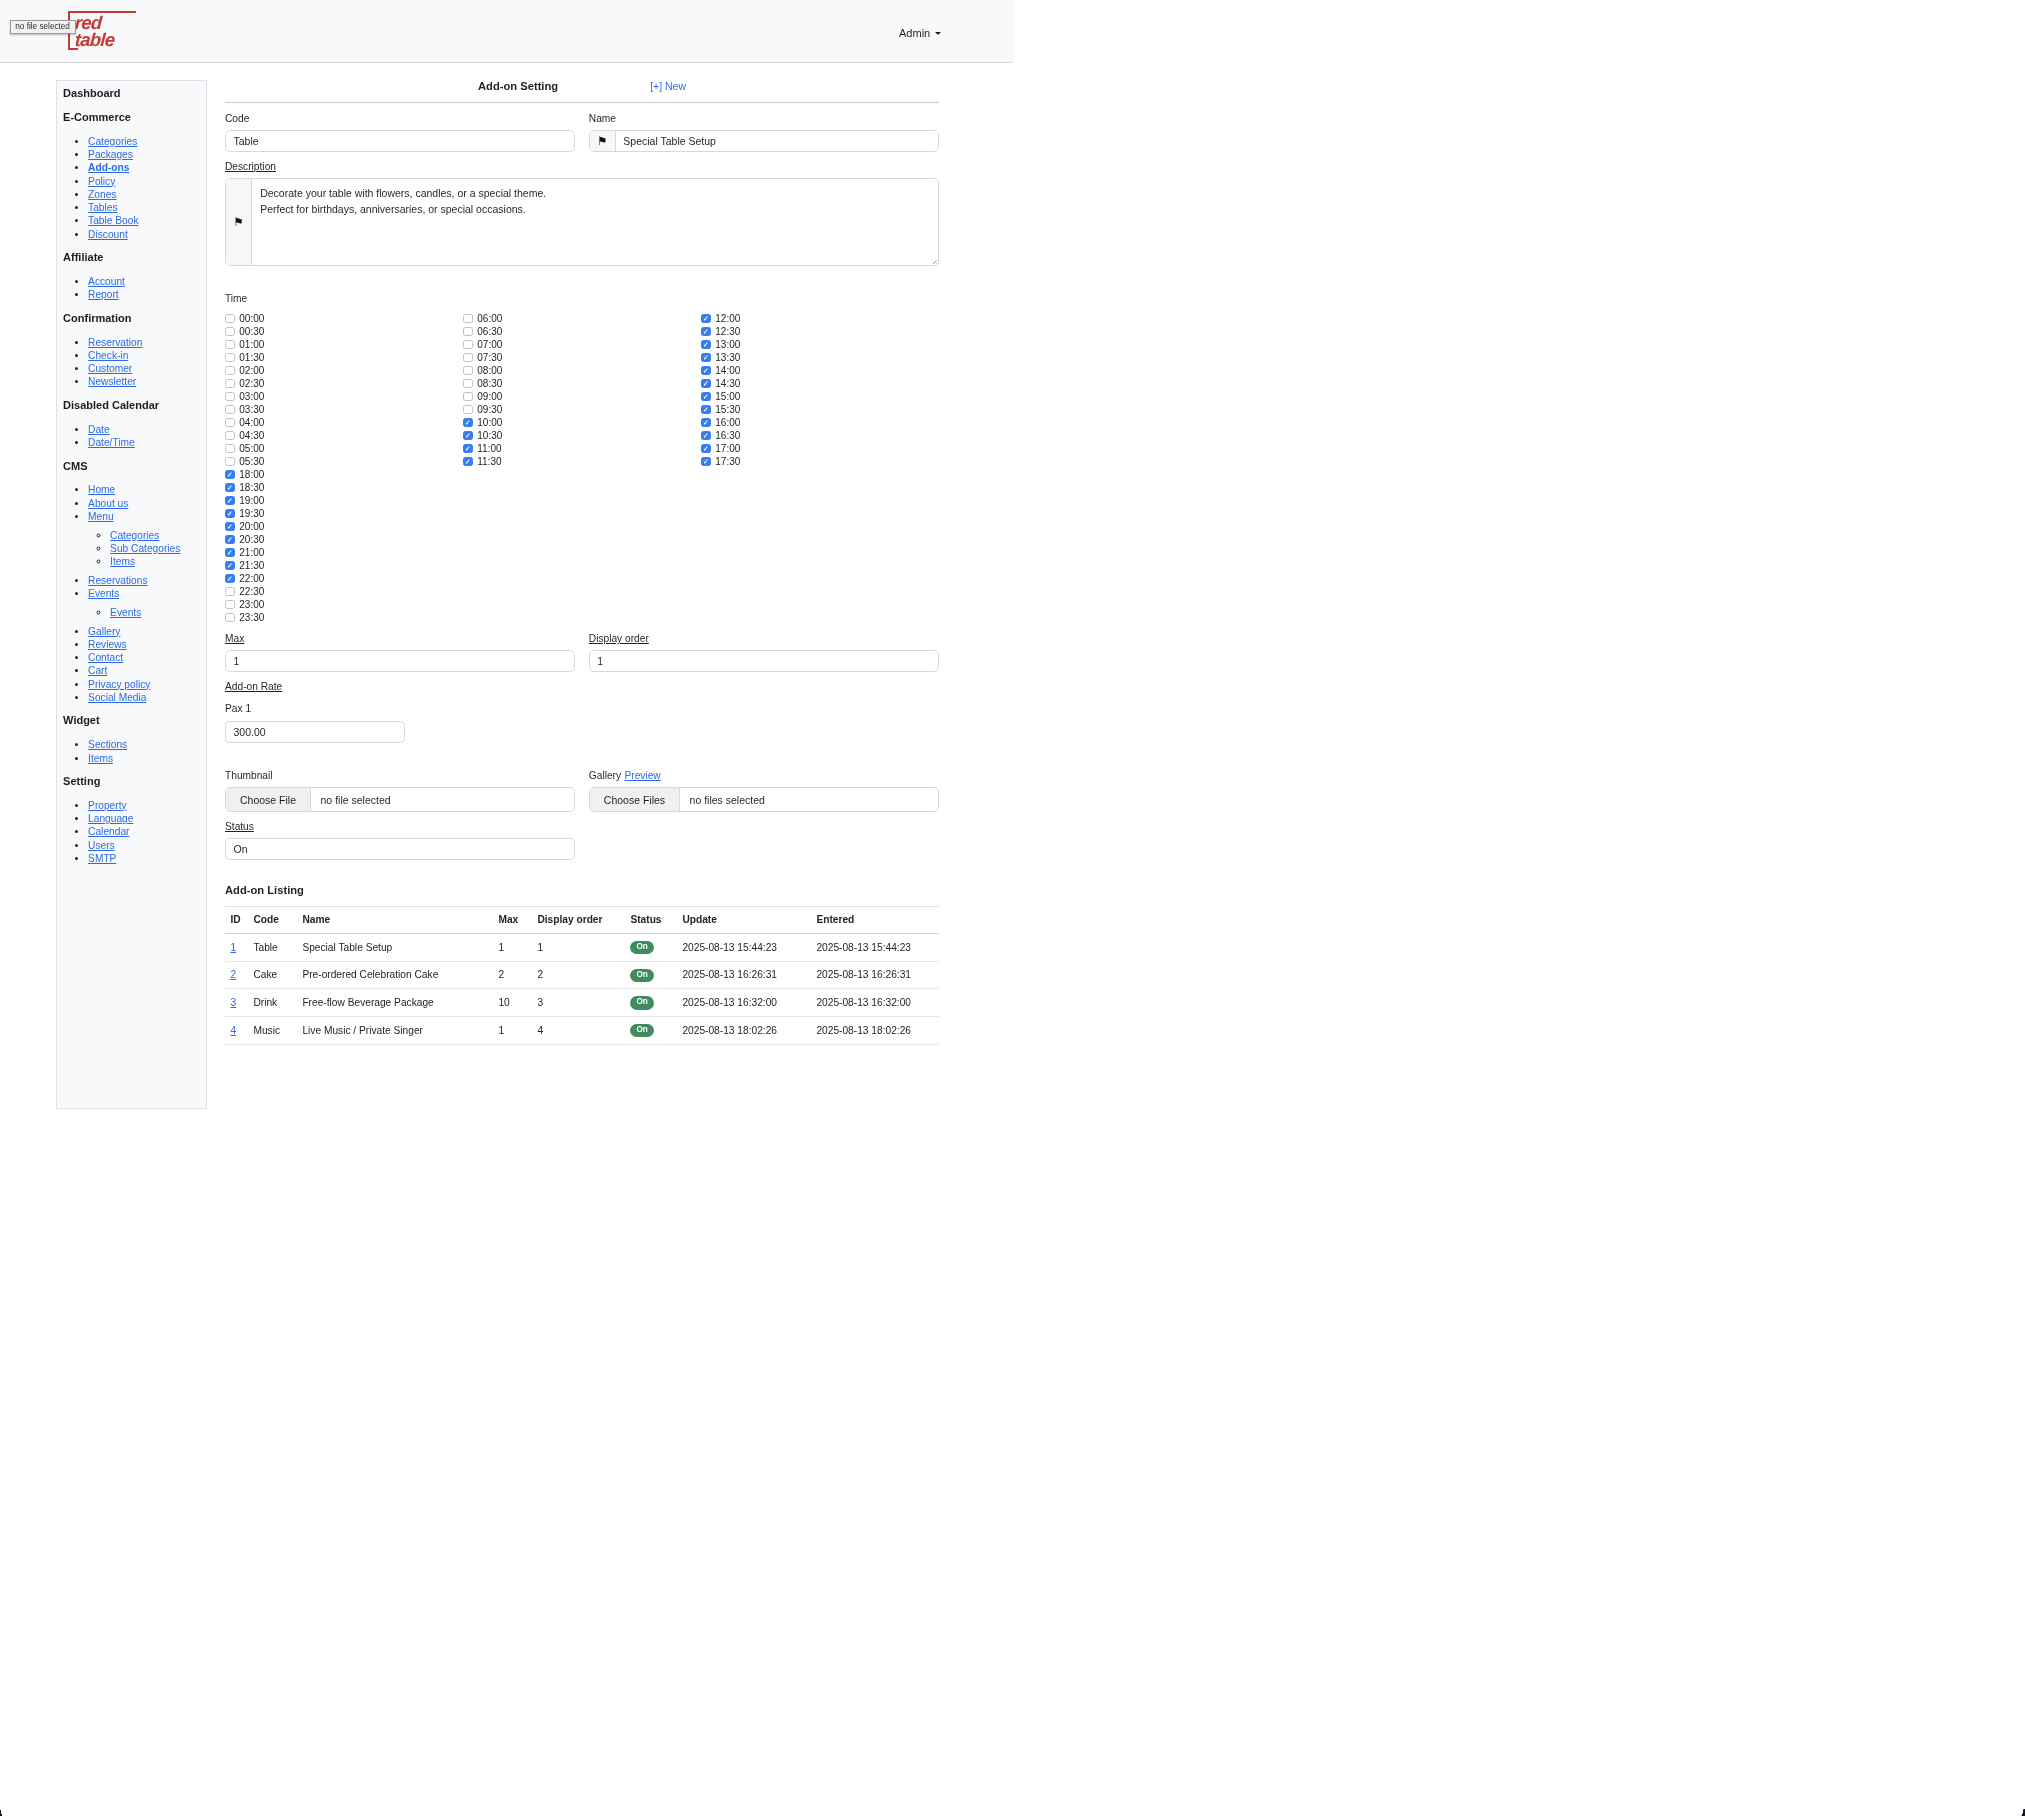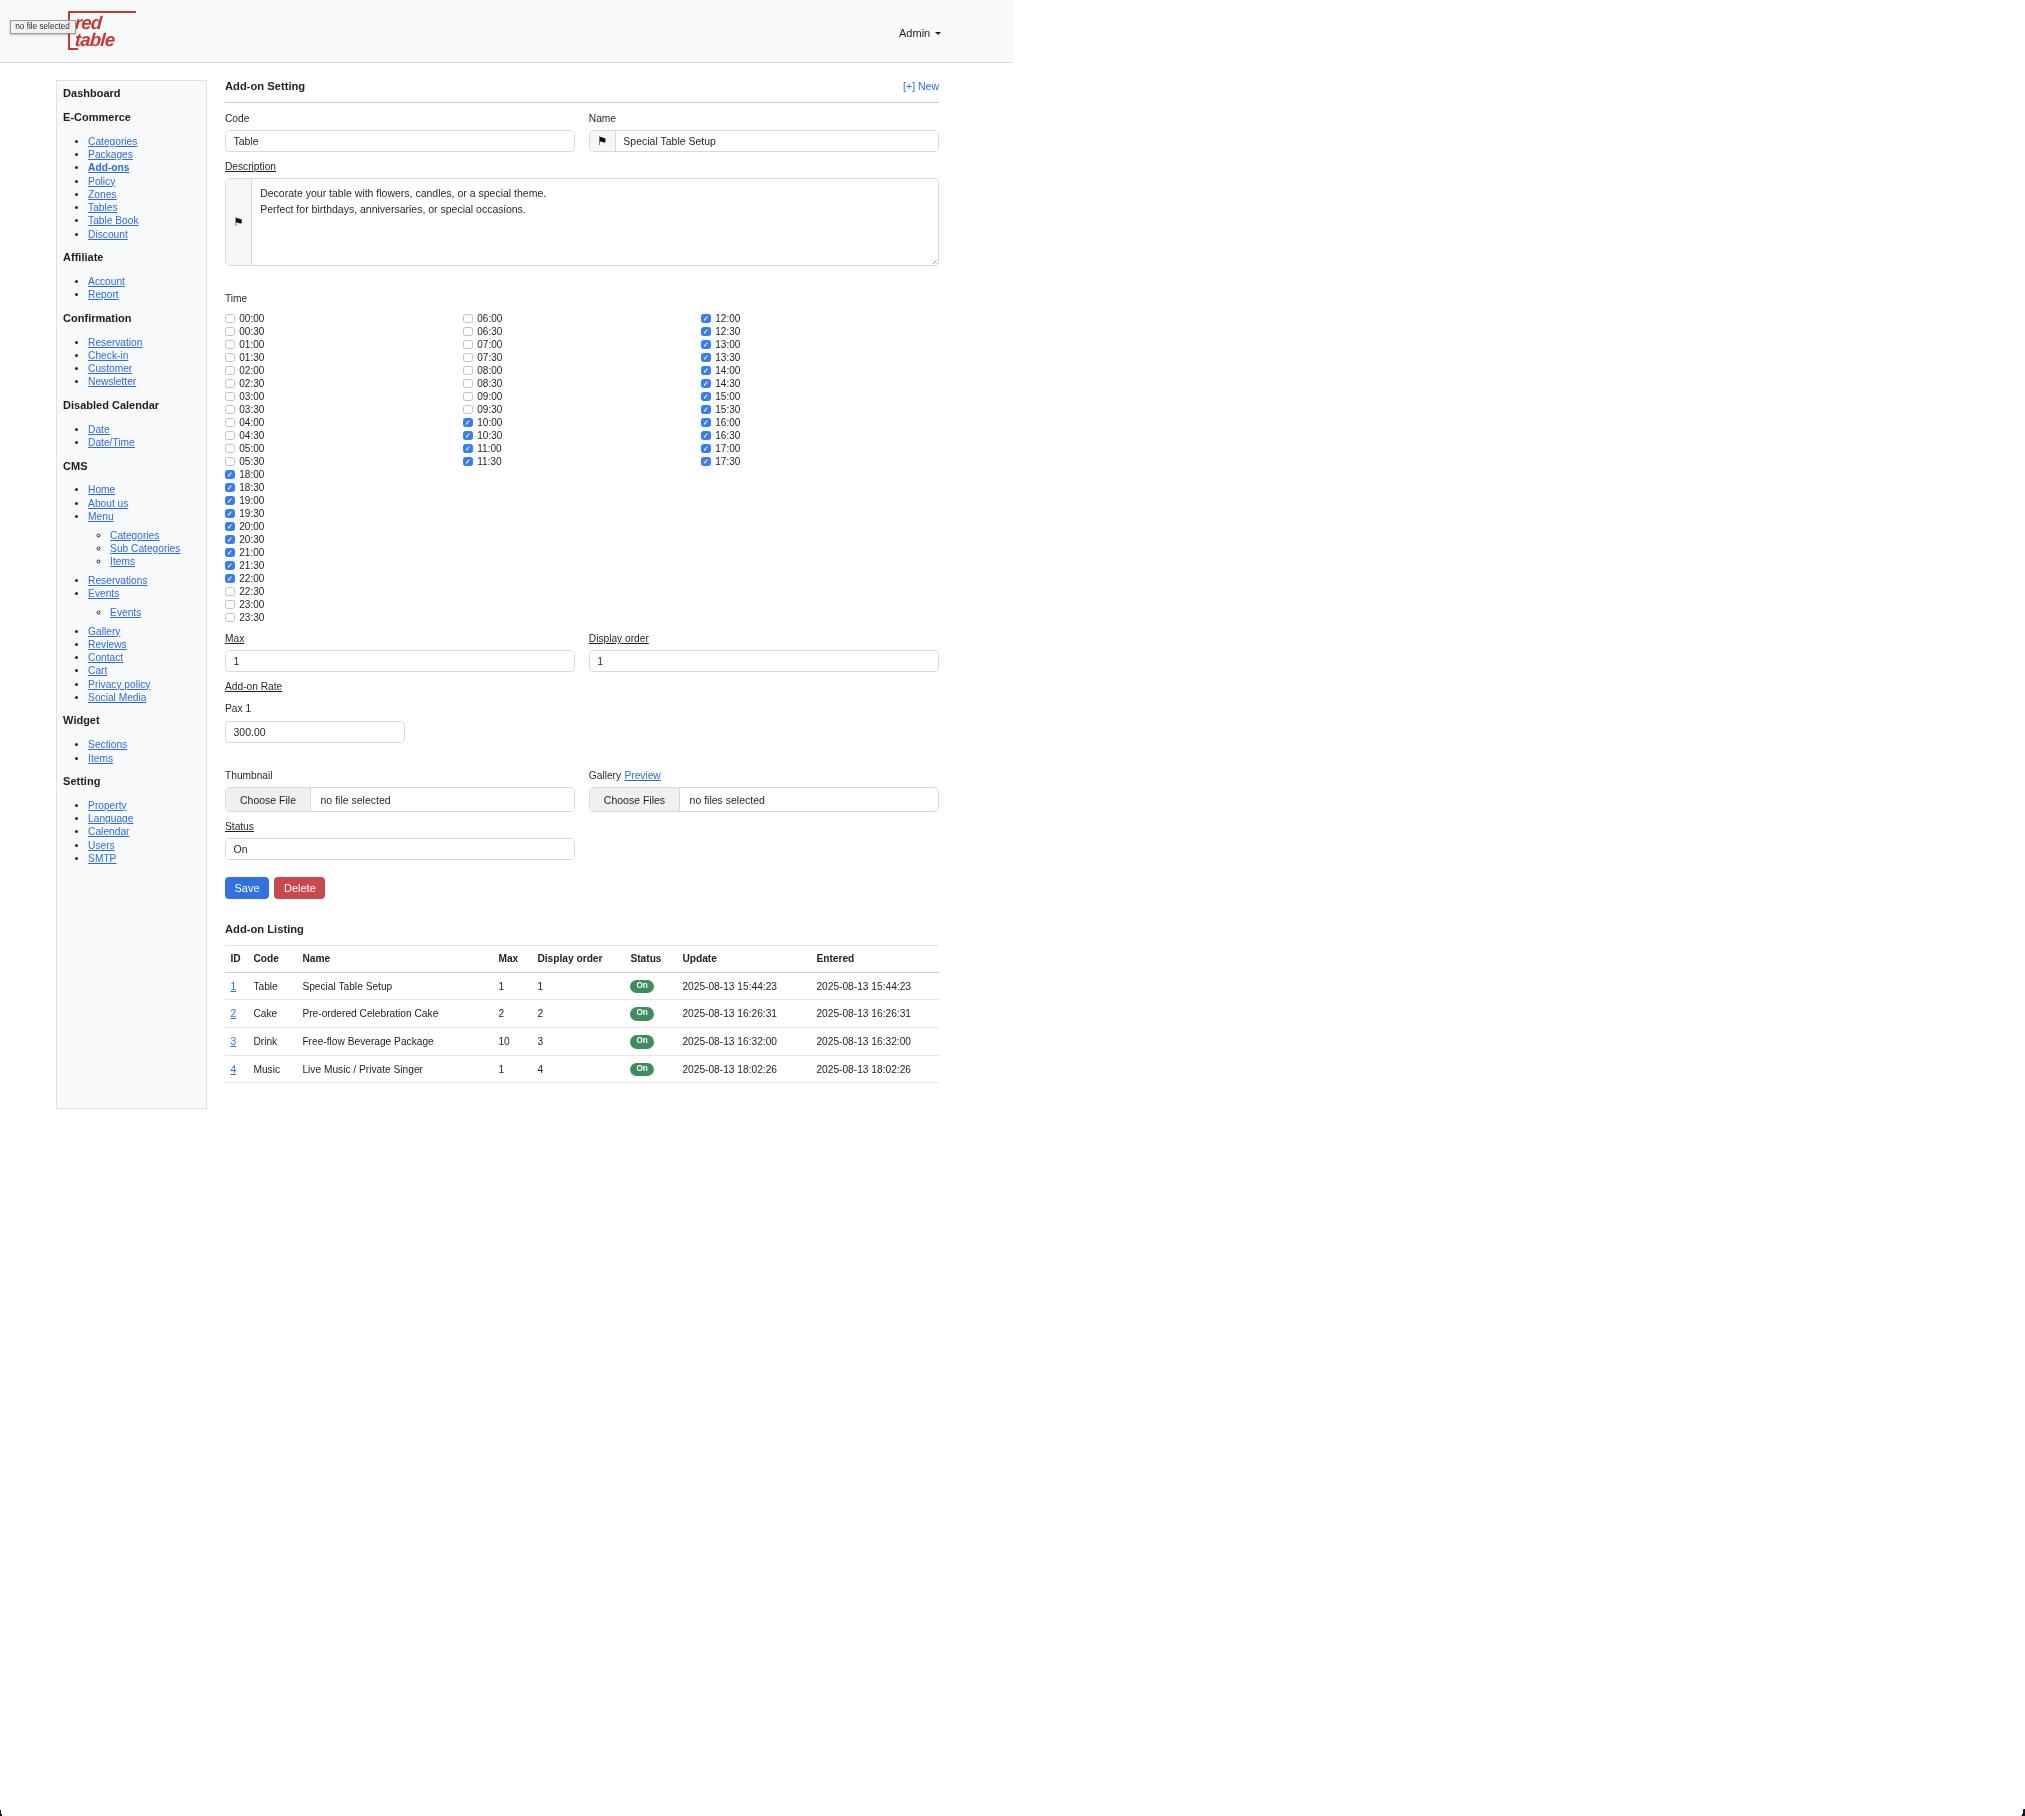--- a/index.html
+++ b/index.html
@@ -55,21 +55,21 @@
   .sb-title { font-size: 11px; font-weight: bold; line-height: 13.6px; color: #1b1e21; }
   .sidebar ul { margin: 10.2px 0 0 0; padding-left: 25px; list-style: disc; }
   .sidebar ul ul { margin: 5.4px 0 5.4px 0; padding-left: 22px; list-style: circle; }
   .sidebar li { line-height: 13.3px; font-size: 10.2px; }
   .sidebar a { color: #2b6be8; text-decoration: underline; text-align: right; }
   .sidebar a.active { font-weight: bold; }
   
   .main {
     position: absolute; left: 225px; top: 80px; width: 714px;
   }
-  .page-head { display: flex; justify-content: space-between; align-items: flex-start; gap: 44px; }
+  .page-head { display: flex; justify-content: center; align-items: flex-start; gap: 44px; }
   .page-title { font-size: 11.2px; font-weight: bold; line-height: 13.6px; }
   .new-link { font-size: 10.5px; color: #2b6be8; text-decoration: none; margin-left: 48px; }
   .head-rule { border: 0; border-top: 0.7px solid #caccce; margin: 8.8px 0 0 0; }
 
   .row2 { display: grid; grid-template-columns: 1fr 1fr; column-gap: 13.6px; }
   .f-label { font-size: 10.2px; color: #1f2328; margin-top: 8.2px; line-height: 13.6px; }
   .f-label.gap-lg { margin-top: 8px; text-decoration: underline; }
   .f-label.gap-xl { margin-top: 26px; }
   .inline-lbl { display: flex; gap: 3.4px; align-items: baseline; }
   .inline-lbl a { font-size: 10.2px; color: #2b6be8; }
@@ -527,24 +527,20 @@
   </div>
 
   <div class="row2">
     <div>
       <div class="f-label gap-lg">Status</div>
       <div class="select-box">On</div>
     </div>
     <div></div>
   </div>
 
-  <div class="btn-row">
-    <button class="btn btn-primary">Save</button>
-    <button class="btn btn-danger">Delete</button>
-  </div>
 
   <div class="listing-title">Add-on Listing</div>
   <table class="listing">
     <thead id="listHead">
         <tr>
           <th class="c-id">ID</th>
           <th class="c-code">Code</th>
           <th class="c-name">Name</th>
           <th class="c-max">Max</th>
           <th class="c-do">Display order</th>

